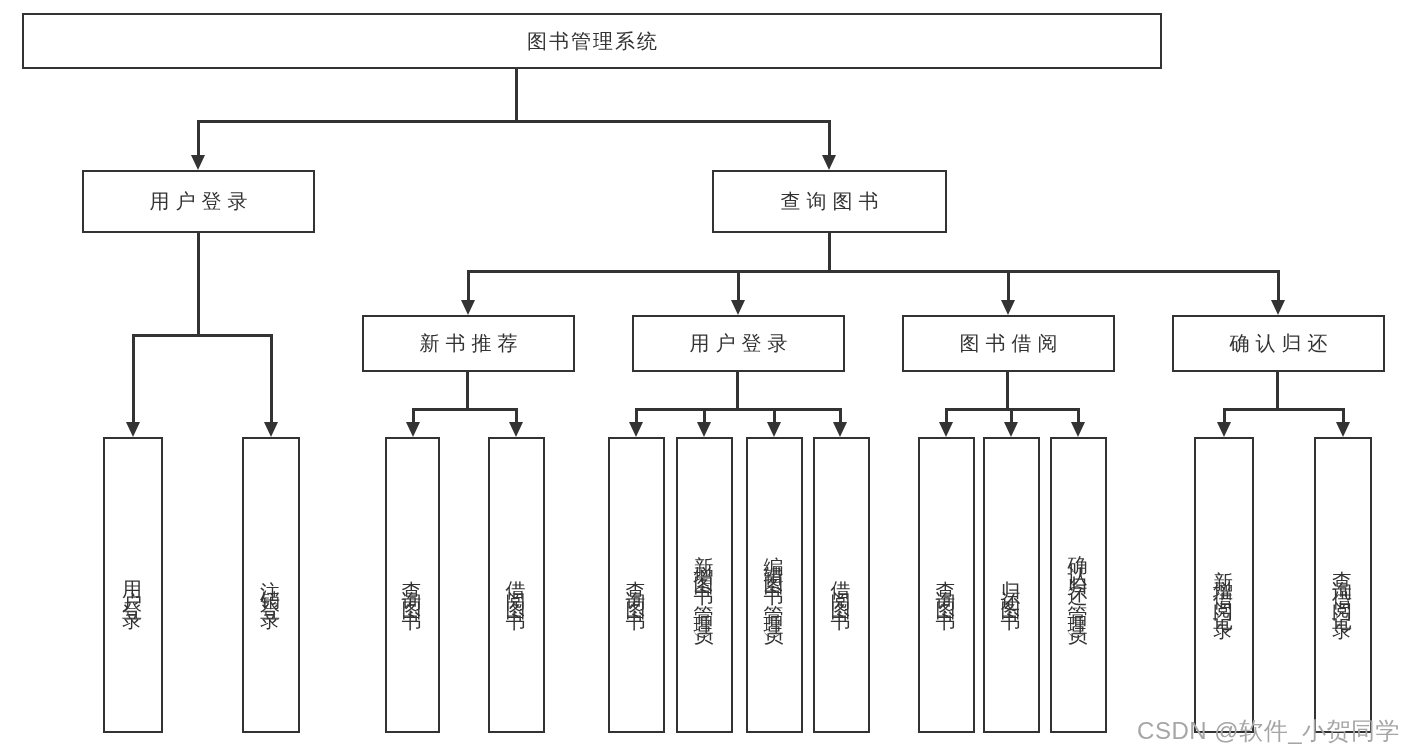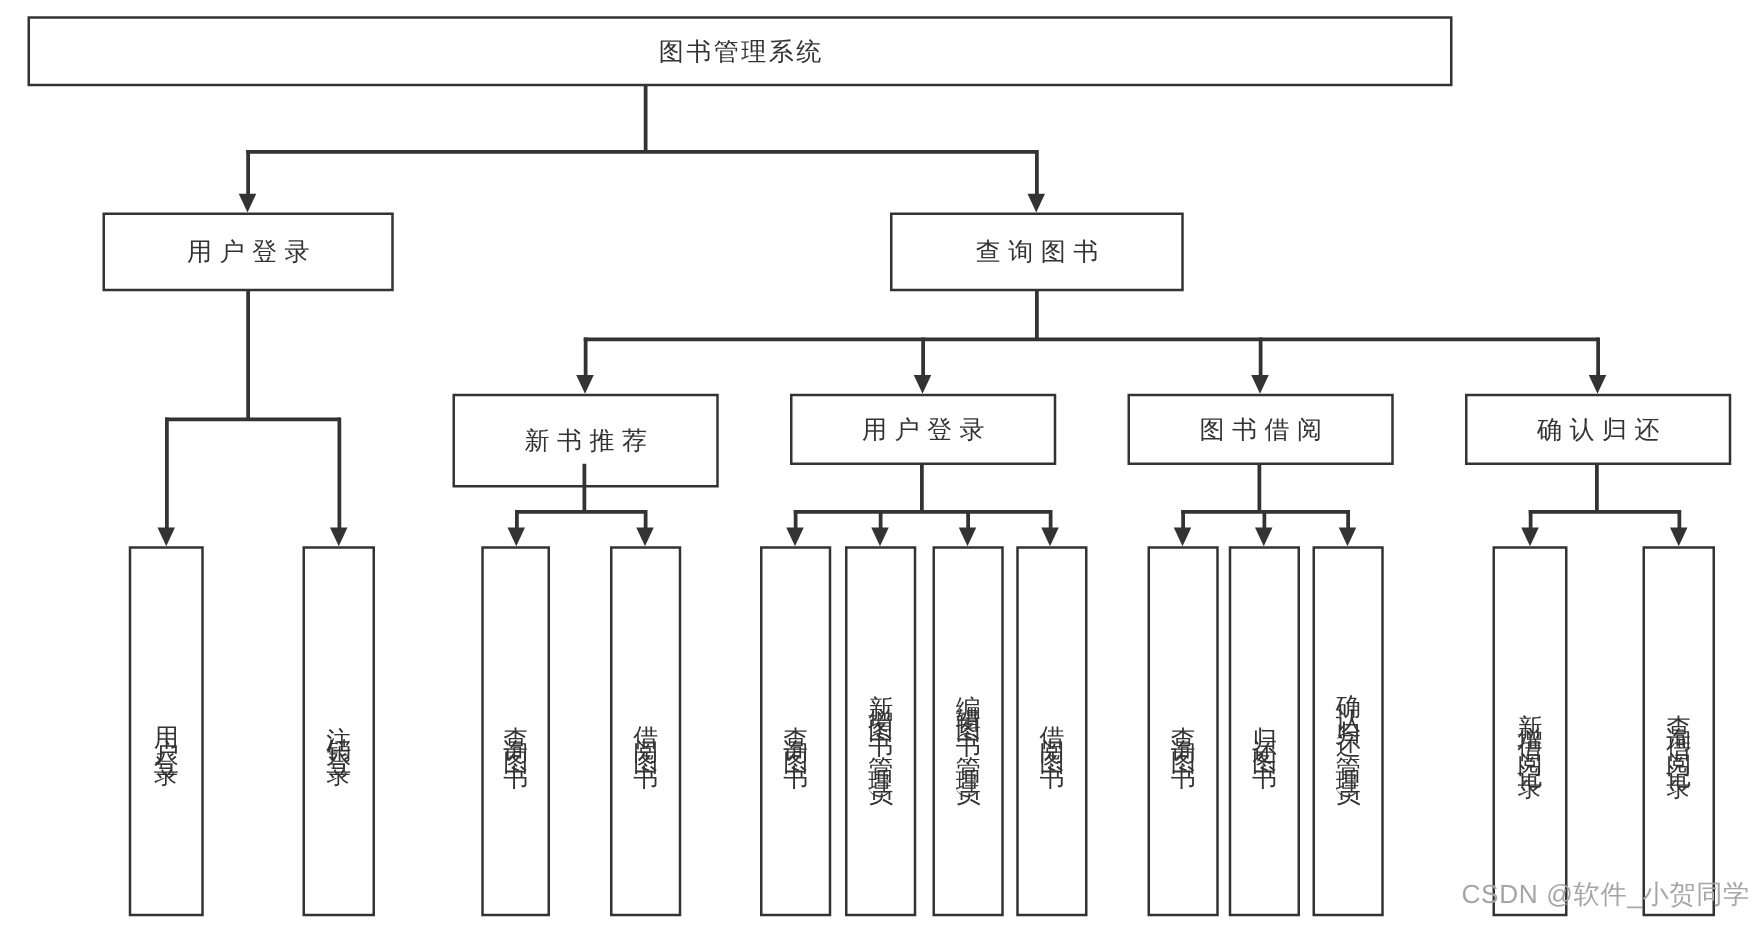--- a/index.html
+++ b/index.html
@@ -21,22 +21,22 @@
     font-size:20px;
   }
   .vl{position:absolute;width:2.5px;background:var(--c-line,#333);}
   .hl{position:absolute;height:2.5px;background:var(--c-line,#333);}
   .arrow{
     position:absolute;width:0;height:0;
     border-left:7px solid transparent;border-right:7px solid transparent;
     border-top:15px solid var(--c-line,#333);
   }
   .watermark{
-    position:absolute;right:5px;bottom:18px;z-index:5;
-    font-size:21px;color:var(--c-watermark,#a6a6a6);letter-spacing:0.5px;
+    position:absolute;right:5px;bottom:0;z-index:5;
+    font-size:24px;color:var(--c-watermark,#a6a6a6);letter-spacing:0.5px;
   }
 </style>
 </head>
 <body>
 
 <div class="canvas">
 
   <div class="box h title" style="left:22px;top:13px;width:1140px;height:56px">图书管理系统</div>
 
   <div class="vl" style="left:515px;top:68px;height:54px"></div>
@@ -60,21 +60,21 @@
   <div class="hl" style="left:467px;top:270px;width:812px"></div>
   <div class="vl" style="left:467px;top:270px;height:32px"></div>
   <div class="arrow" style="left:461px;top:300px"></div>
   <div class="vl" style="left:737px;top:270px;height:32px"></div>
   <div class="arrow" style="left:731px;top:300px"></div>
   <div class="vl" style="left:1007px;top:270px;height:32px"></div>
   <div class="arrow" style="left:1001px;top:300px"></div>
   <div class="vl" style="left:1277px;top:270px;height:32px"></div>
   <div class="arrow" style="left:1271px;top:300px"></div>
 
-  <div class="box h" style="left:362px;top:315px;width:213px;height:75px">新书推荐</div>
+  <div class="box h" style="left:362px;top:315px;width:213px;height:57px">新书推荐</div>
   <div class="box h" style="left:632px;top:315px;width:213px;height:57px">用户登录</div>
   <div class="box h" style="left:902px;top:315px;width:213px;height:57px">图书借阅</div>
   <div class="box h" style="left:1172px;top:315px;width:213px;height:57px">确认归还</div>
 
   <div class="vl" style="left:466px;top:371px;height:39px"></div>
   <div class="hl" style="left:412px;top:408px;width:105px"></div>
   <div class="vl" style="left:412px;top:408px;height:16px"></div>
   <div class="arrow" style="left:406px;top:422px"></div>
   <div class="vl" style="left:515px;top:408px;height:16px"></div>
   <div class="arrow" style="left:509px;top:422px"></div>

